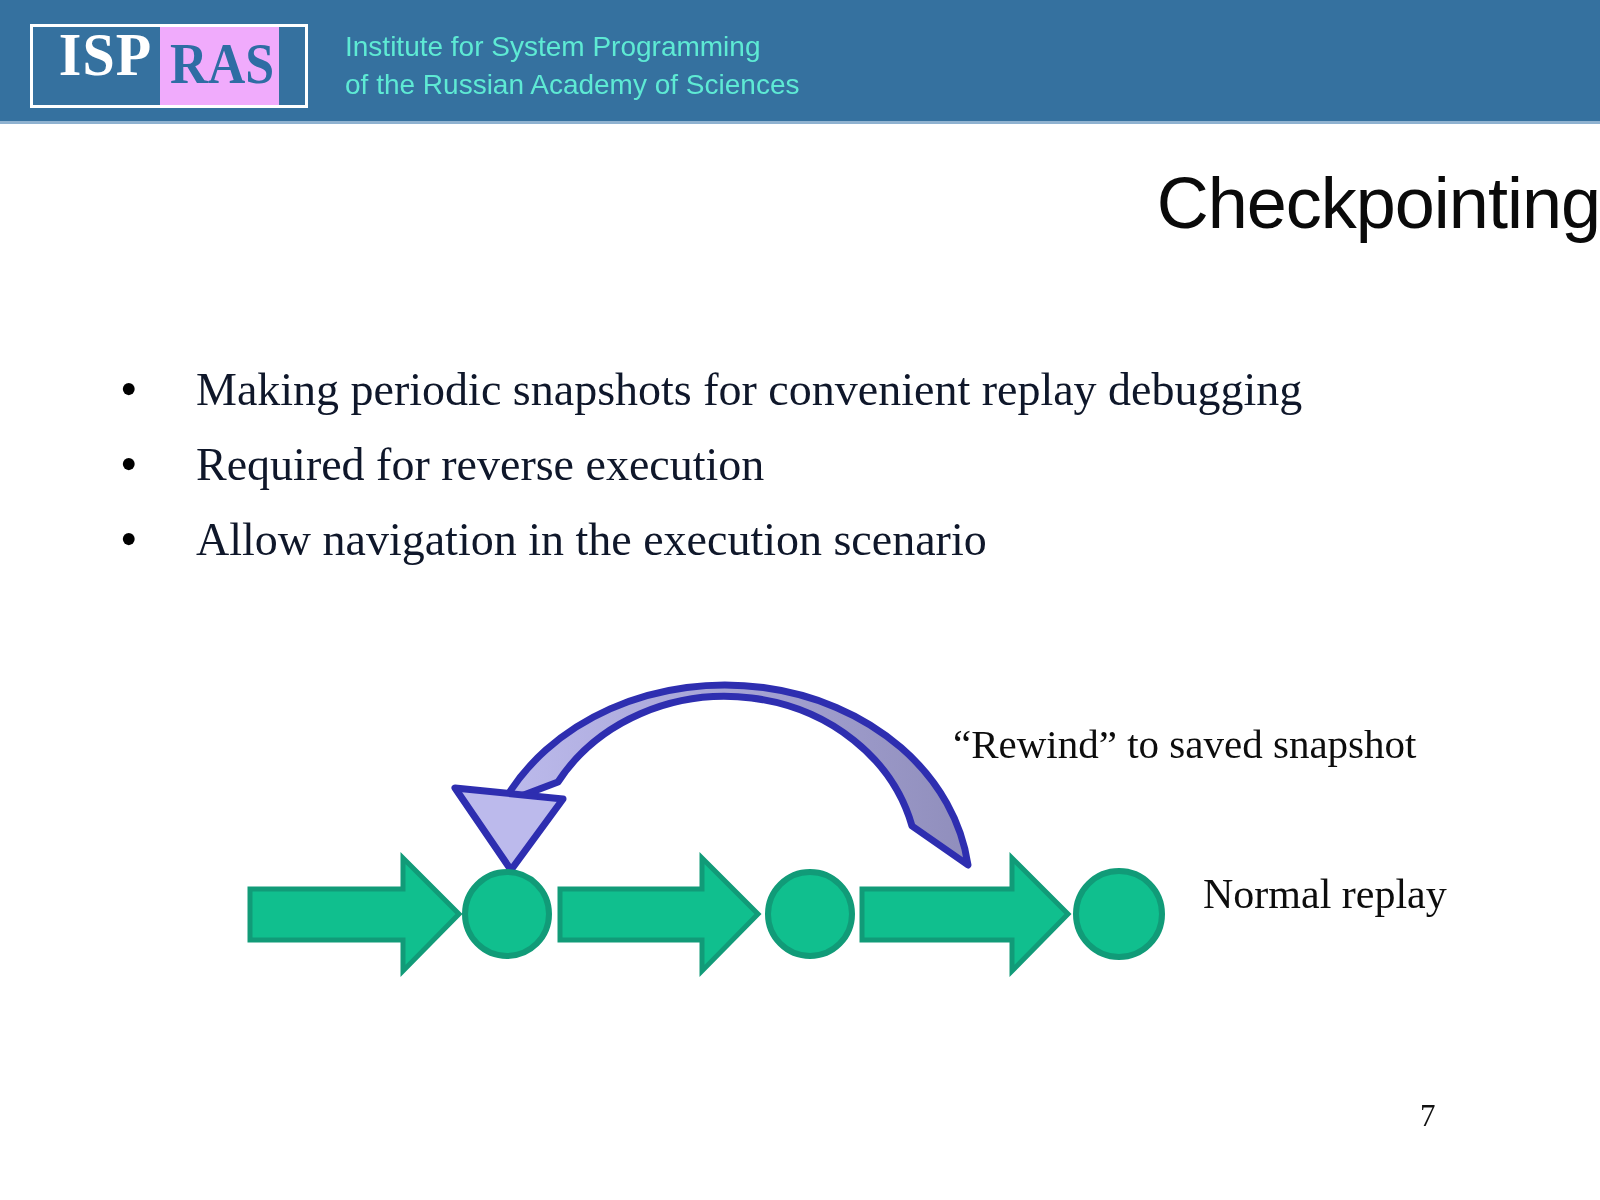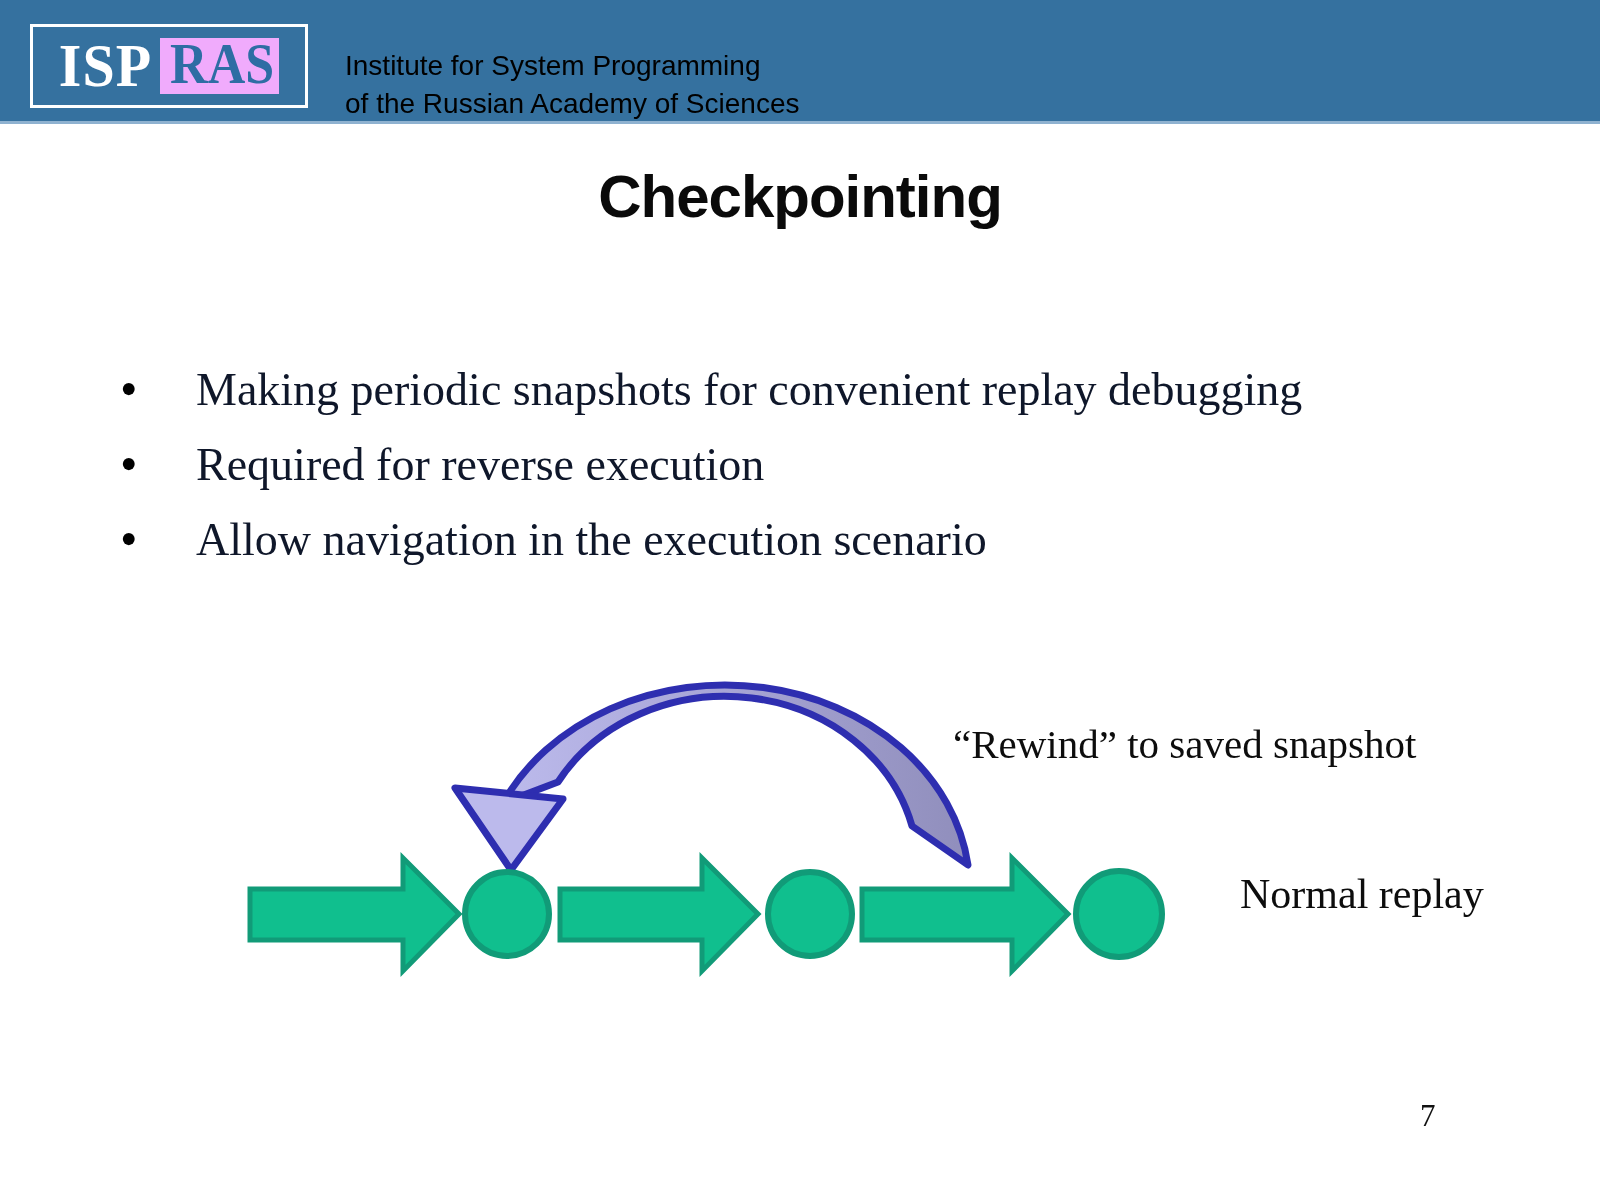--- a/index.html
+++ b/index.html
@@ -15,21 +15,21 @@
     position: absolute; top: 0; left: 0;
     width: 1600px; height: 124px;
     background: #35719F;
     border-bottom: 3px solid #8FB2D0;
   }
   .logo {
     position: absolute; left: 30px; top: 24px;
     width: 278px; height: 84px;
     border: 3px solid #ffffff;
     background: #35719F;
-    display: flex; align-items: center; justify-content: center;
+    display: flex; justify-content: center;
     gap: 8px;
   }
   .logo-isp {
     color: #ffffff;
     font-family: "Liberation Serif", serif;
     font-weight: bold;
     font-size: 58px;
     letter-spacing: 1px;
     line-height: 1;
     transform: scaleY(1.05);
@@ -46,32 +46,31 @@
     font-size: 52px;
     letter-spacing: 0px;
     line-height: 1;
     transform: scaleY(1.08);
   }
   .institute {
     position: absolute; left: 345px; top: 28px;
     font-family: "Liberation Sans", sans-serif;
     font-size: 28px;
     line-height: 38px;
-    color: #000000;
+    color: #5eead4;
     white-space: nowrap;
-    margin-top: 19px;
   }
   
   .slide-title {
     position: absolute; top: 162px; left: 0;
     width: 1600px;
-    text-align: center;
+    text-align: right;
     font-family: "Liberation Sans", "DejaVu Sans", sans-serif;
-    font-size: 60px;
-    font-weight: bold;
+    font-size: 72px;
+    font-weight: normal;
     color: #0a0a0a;
     letter-spacing: -1px;
   }
   
   .bullets {
     position: absolute; left: 118px; top: 352px;
     width: 1190px;
     list-style: none;
   }
   .bullets li {
@@ -96,21 +95,21 @@
     width: 1600px; height: 1200px;
     pointer-events: none;
   }
   .diagram-label {
     position: absolute;
     font-family: "Liberation Serif", serif;
     color: #0d0d0d;
     white-space: nowrap;
   }
   .rewind-label { left: 938px; top: 720px; font-size: 41px; margin-left: 15px; }
-  .normal-label { left: 1203px; top: 870px; font-size: 42px; margin-left: 37px; }
+  .normal-label { left: 1203px; top: 870px; font-size: 42px; }
   
   .page-number {
     position: absolute; left: 1420px; top: 1098px;
     font-family: "Liberation Serif", serif;
     font-size: 31px;
     color: #111;
   }
 </style>
 </head>
 <body>

